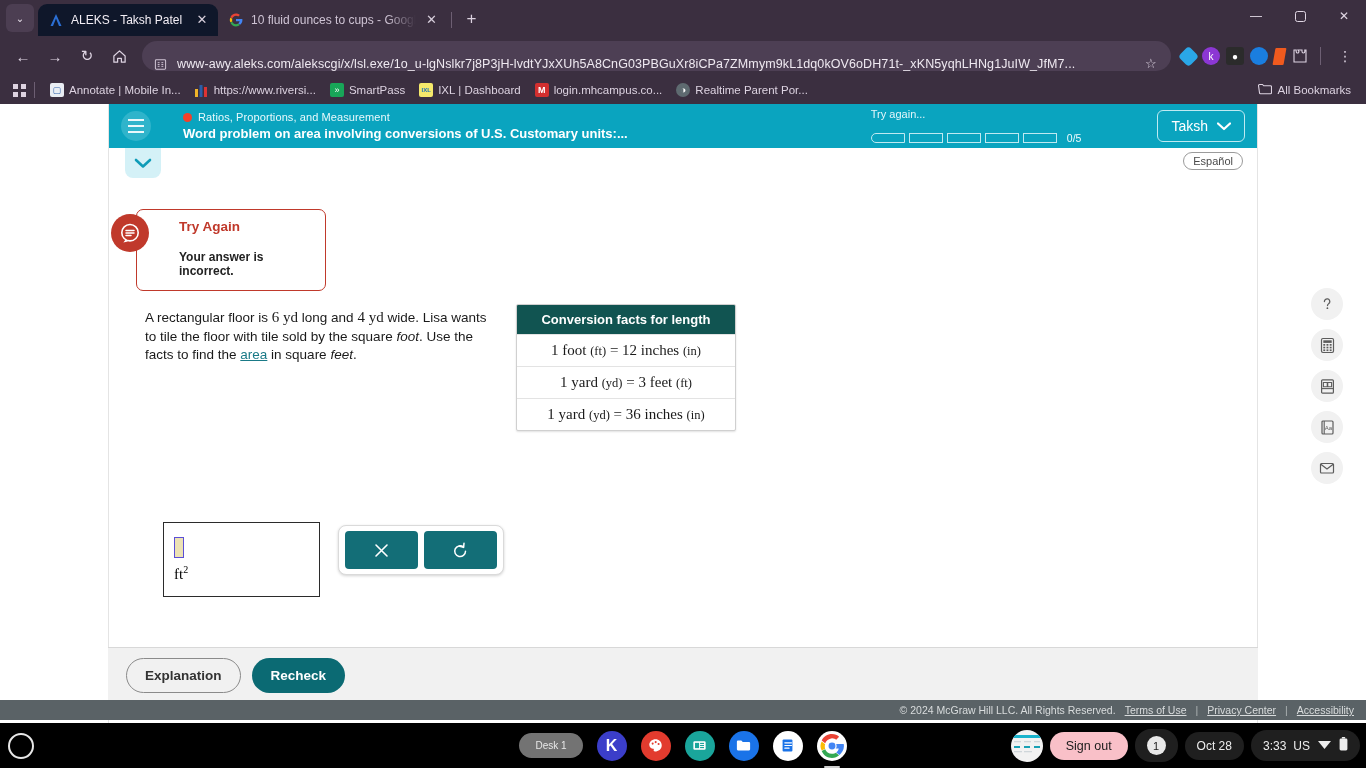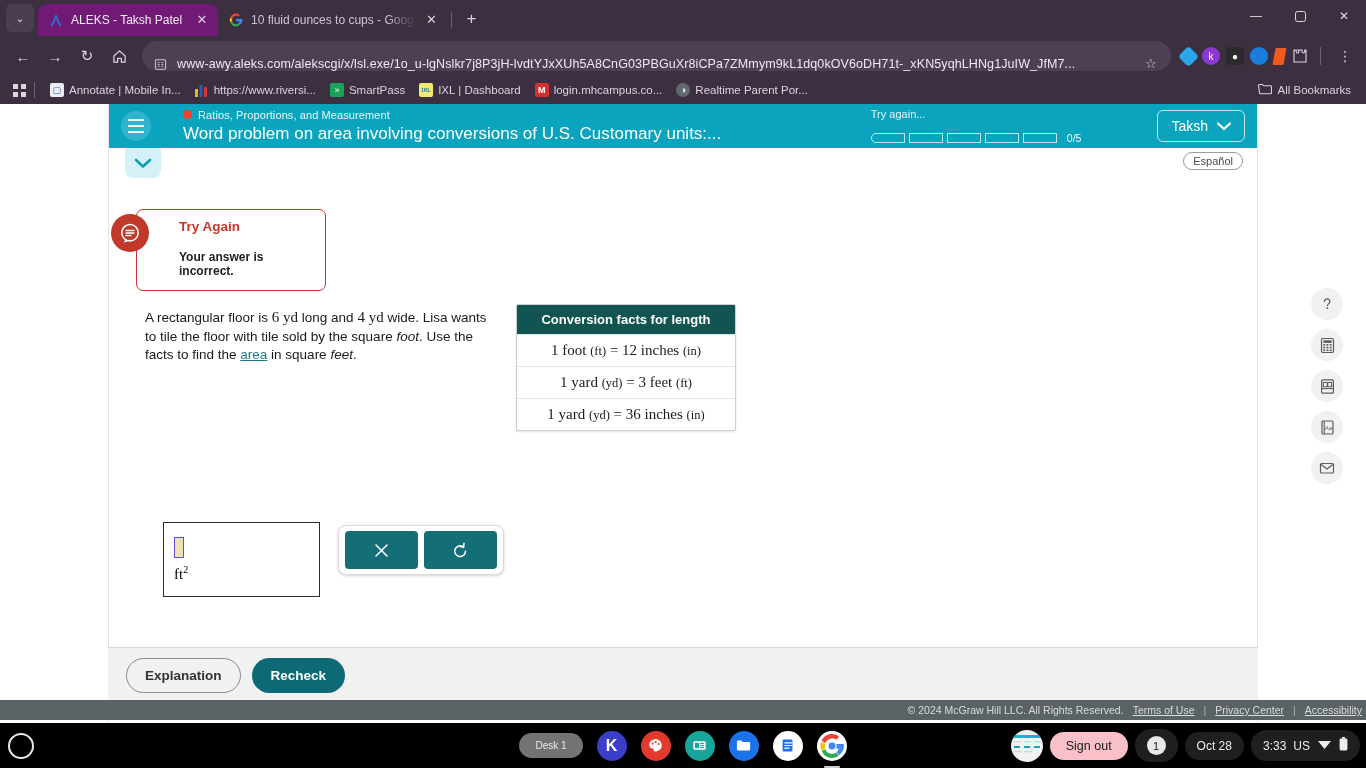--- a/index.html
+++ b/index.html
@@ -21,21 +21,21 @@
   .tabsearch {
     width: 28px; height: 28px; margin: 0 4px 4px 2px; border-radius: 6px;
     background: #4c3e52; display: flex; align-items: center; justify-content: center;
     color: #e8e0ea; font-size: 10px;
   }
   .tab {
     height: 32px; border-radius: 9px 9px 0 0; display: flex; align-items: center;
     padding: 0 8px 0 10px; gap: 7px; font-size: 12px; max-width: 240px; min-width: 180px;
     position: relative;
   }
-  .tab.active { background: #701a75; color: #f3eef5; align-items: center; }
+  .tab.active { background: #0f172a; color: #f3eef5; align-items: center; }
   .tab.inactive { background: transparent; color: #cfc4d4; }
   .tab .favicon { width: 16px; height: 16px; flex: 0 0 16px; display:flex; align-items:center; justify-content:center; }
   .tab .title { flex: 1 1 auto; overflow: hidden; white-space: nowrap; text-overflow: clip; }
   .tab.inactive .title {
     -webkit-mask-image: linear-gradient(to right, #000 82%, transparent 100%);
     mask-image: linear-gradient(to right, #000 82%, transparent 100%);
   }
   .tab .closex { width: 16px; height: 16px; font-size: 13px; line-height: 16px; text-align: center; color: #d8cfdc; }
   .tabdivider { width:1px; height:16px; background:#6d5f73; margin:0 4px 8px; }
   .newtab { width: 26px; height: 26px; margin: 0 0 4px 2px; display:flex; align-items:center; justify-content:center;
@@ -75,21 +75,21 @@
 
   .aleks-header {
     height: 44px; background: #0aa4bf; display:flex; align-items:center; padding: 0 12px 0 12px; gap: 19px;
   }
   .hamburger { width:30px; height:30px; border-radius:50%; background:#2fb4cb; display:flex; flex-direction:column;
                align-items:center; justify-content:center; gap:4px; flex:0 0 30px; }
   .hamburger span { display:block; width:16px; height:2px; background:#eaf8fb; }
   .htitles { margin-left: 13px; flex:1 1 auto; min-width:0; }
   .hcat { font-size: 11px; color:#e8f9fc; display:flex; align-items:center; gap:6px; letter-spacing:.1px;}
   .hdot { width:9px; height:9px; border-radius:50%; background:#f4402a; display:inline-block; }
-  .hprob { font-size: 17px; font-weight:normal; color:#ffffff; margin-top:3px; white-space:nowrap; overflow:hidden; text-overflow:ellipsis;}
+  .hprob { font-size: 13px; font-weight:bold; color:#ffffff; margin-top:3px; white-space:nowrap; overflow:hidden; text-overflow:ellipsis;}
   .hprogress { display:flex; flex-direction:column; align-items:flex-start; margin-right:18px; }
   .tryagain-small { font-size:11px; color:#e3f6fa; margin-bottom:12px; }
   .segbar { display:flex; align-items:center; gap:4px; }
   .seg { width:34px; height:10px; border:1px solid #bfe9f1; }
   .seg:first-child { border-radius: 6px 0 0 6px; }
   .seg:last-child { border-radius: 0 6px 6px 0; }
   .segcount { font-size:10.5px; color:#f0fbfd; margin-left:6px; }
   .userbtn { border:1.5px solid #bfeaf2; border-radius:6px; padding:7px 13px; color:#fff; font-size:14px;
              display:flex; align-items:center; gap:9px; background:transparent;margin-left:39px; }
 
@@ -139,21 +139,21 @@
   .sidetool { width:32px; height:32px; border-radius:50%; background:#f1f1f1; display:flex; align-items:center;
               justify-content:center; color:#5c5c5c; }
 
   .footerbar { height: 56px; background:#f1f1f1; border-top:1px solid #d8d8d8; display:flex; align-items:center;
                padding-left: 18px; gap: 11px; }
   .btn-outline { border:1px solid #8a8a8a; border-radius:18px; background:#f1f1f1; color:#333; font-size:13.5px;
                  font-weight:bold; padding: 9px 18px; }
   .btn-solid { border-radius:18px; background:#0b6a73; color:#fff; font-size:13.5px; font-weight:bold; padding:10px 19px; }
 
   .copyright { height: 20px; background:#5a6266; color:#d9dcdd; font-size:10.5px; display:flex; align-items:center;
-               justify-content:flex-end; padding-right: 4px; gap:9px; }
+               justify-content:flex-end; padding-right: 12px; gap:9px; }
   .copyright .lnk { text-decoration: underline; }
   .copyright .pipe { color:#aeb3b5; }
 
   
   .shelf { height: 45px; background:#000; display:flex; align-items:center; position:relative; }
   .shelf-left { position:absolute; left: 8px; display:flex; align-items:center; }
   .launcher { width:26px; height:26px; border-radius:50%; border:2px solid #e7e7e7; }
   .shelf-center { margin: 0 auto; display:flex; align-items:center; gap:14px; }
   .deskpill { background:#737373; color:#e8e8e8; font-size:10px; padding:7px 16px; border-radius:16px; }
   .appicon { width:30px; height:30px; border-radius:50%; display:flex; align-items:center; justify-content:center;

